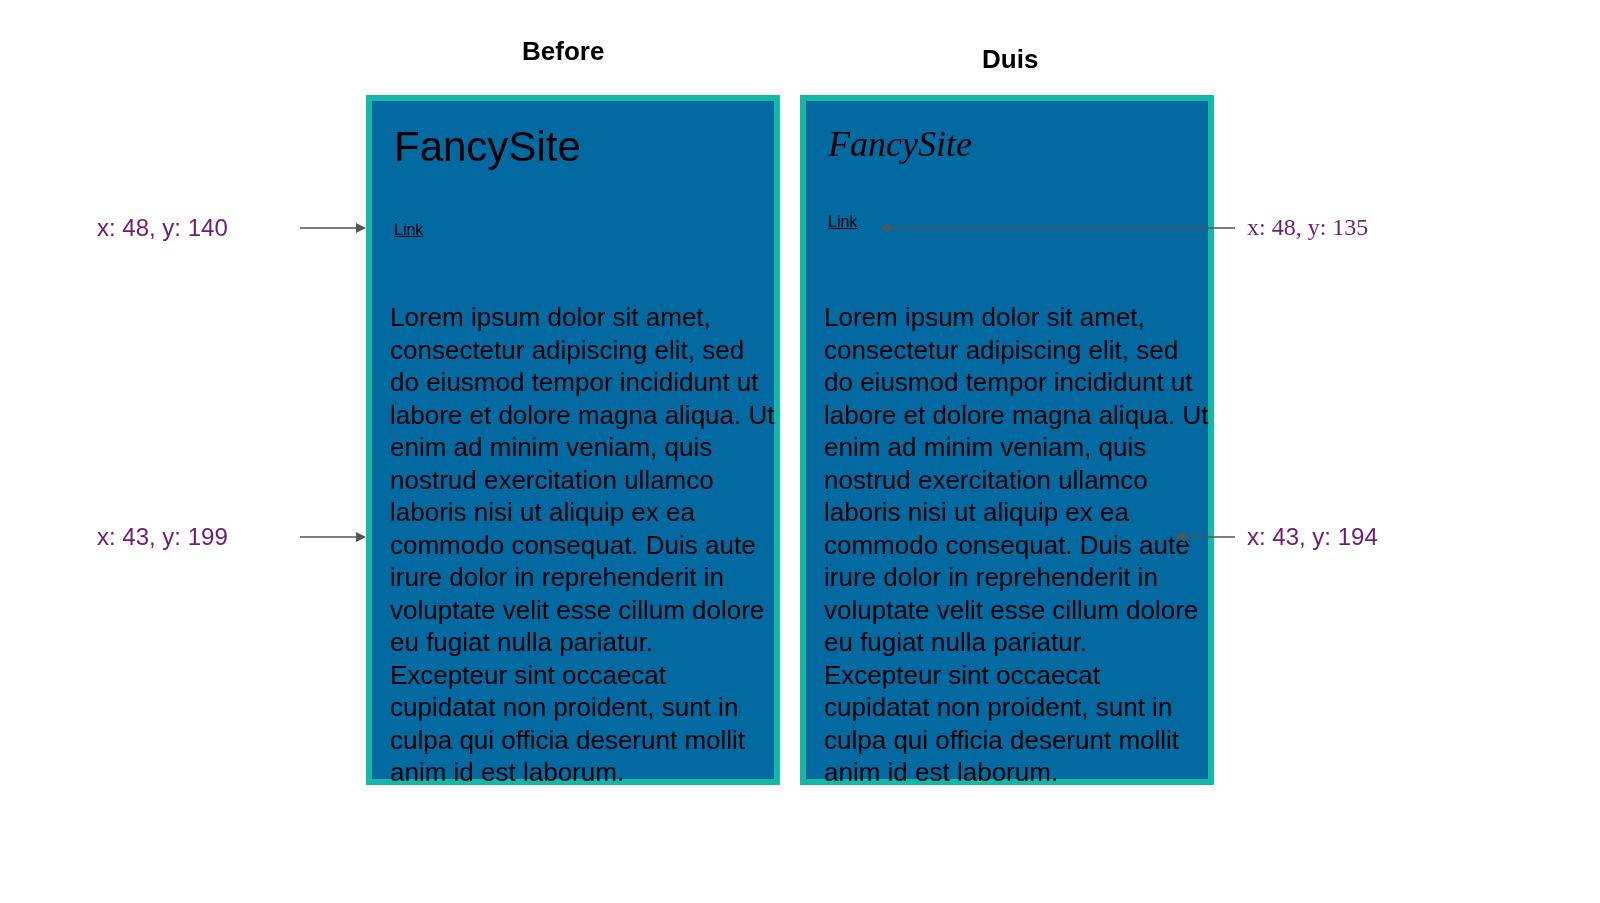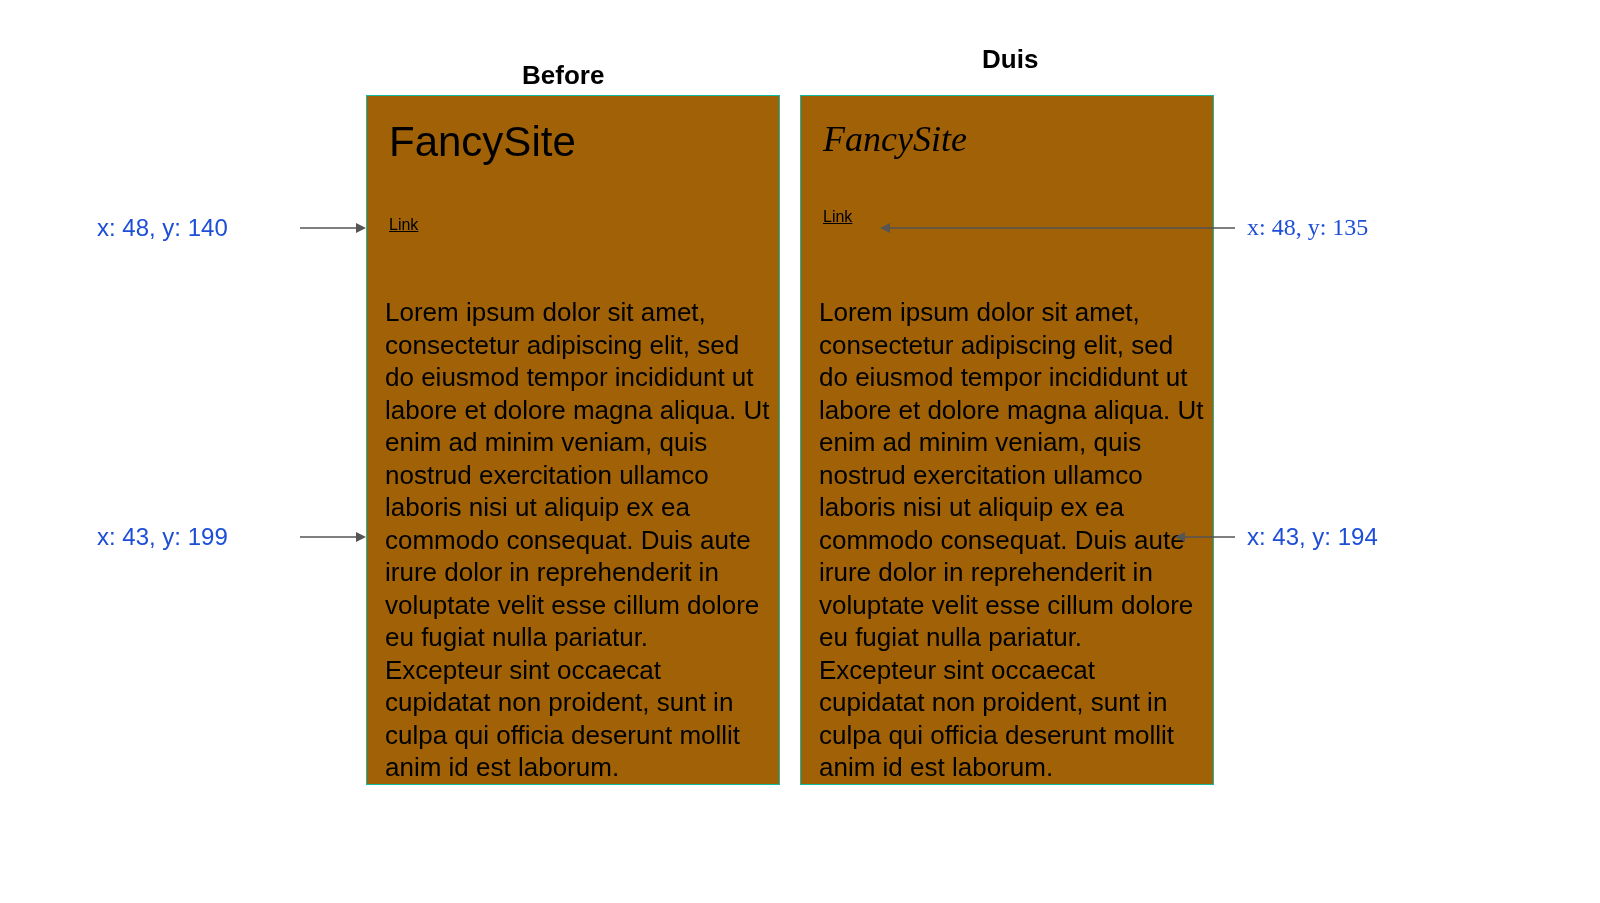--- a/index.html
+++ b/index.html
@@ -15,22 +15,22 @@
       position: relative;
     }
     .heading {
       position: absolute;
       font-size: 26px;
       font-weight: bold;
       color: #000;
     }
     .panel {
       position: absolute;
-      border: 1px solid #14b8a6;
-      background: #a16207;
+      border: 6px solid #14b8a6;
+      background: #0369a1;
     }
     .site-title {
       position: absolute;
       color: #000;
     }
     .site-title.sans {
       font-family: Arial, Helvetica, sans-serif;
       font-size: 42px;
       font-weight: 400;
     }
@@ -48,30 +48,30 @@
     }
     .bodytext {
       position: absolute;
       font-size: 26px;
       line-height: 1.25;
       color: #000;
     }
     .annotation {
       position: absolute;
       font-size: 24px;
-      color: #1d4ed8;
+      color: #701a75;
     }
     .arrow {
       position: absolute;
     }
   </style>
 </head>
 <body>
 
-<div class="heading" style="left:522px; top:60px;">Before</div>
+<div class="heading" style="left:522px; top:36px;">Before</div>
 <div class="heading" style="left:982px; top:44px;">Duis</div>
 
 <div class="panel" style="left:366px; top:95px; width:414px; height:690px;">
   <div class="site-title sans" style="left:22px; top:22px;">FancySite</div>
   <a class="link" style="left:22px; top:120px;">Link</a>
   <div class="bodytext" style="left:18px; top:200px; width:385px;">Lorem ipsum dolor sit amet, consectetur adipiscing elit, sed do eiusmod tempor incididunt ut labore et dolore magna aliqua. Ut enim ad minim veniam, quis nostrud exercitation ullamco laboris nisi ut aliquip ex ea commodo consequat. Duis aute irure dolor in reprehenderit in voluptate velit esse cillum dolore eu fugiat nulla pariatur. Excepteur sint occaecat cupidatat non proident, sunt in culpa qui officia deserunt mollit anim id est laborum.</div>
 </div>
 
 <div class="panel" style="left:800px; top:95px; width:414px; height:690px;">
   <div class="site-title fancy" style="left:22px; top:22px;">FancySite</div>

